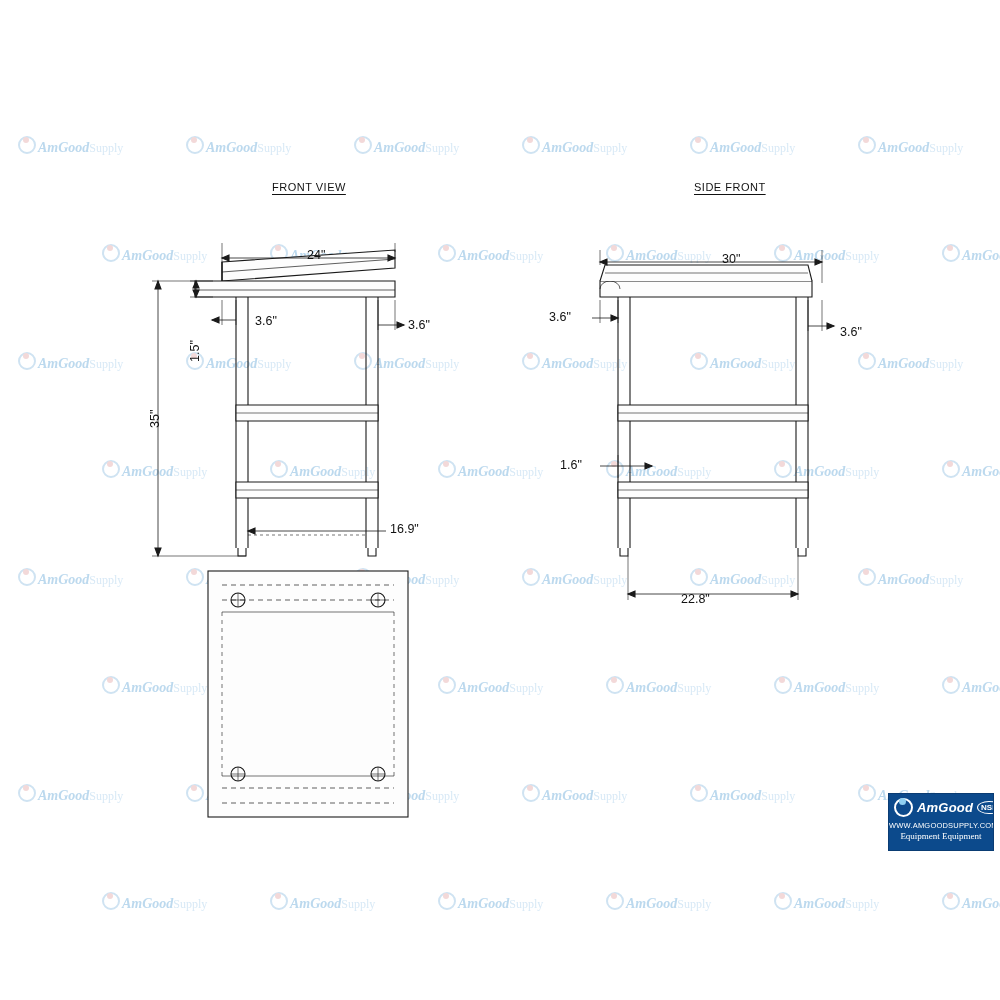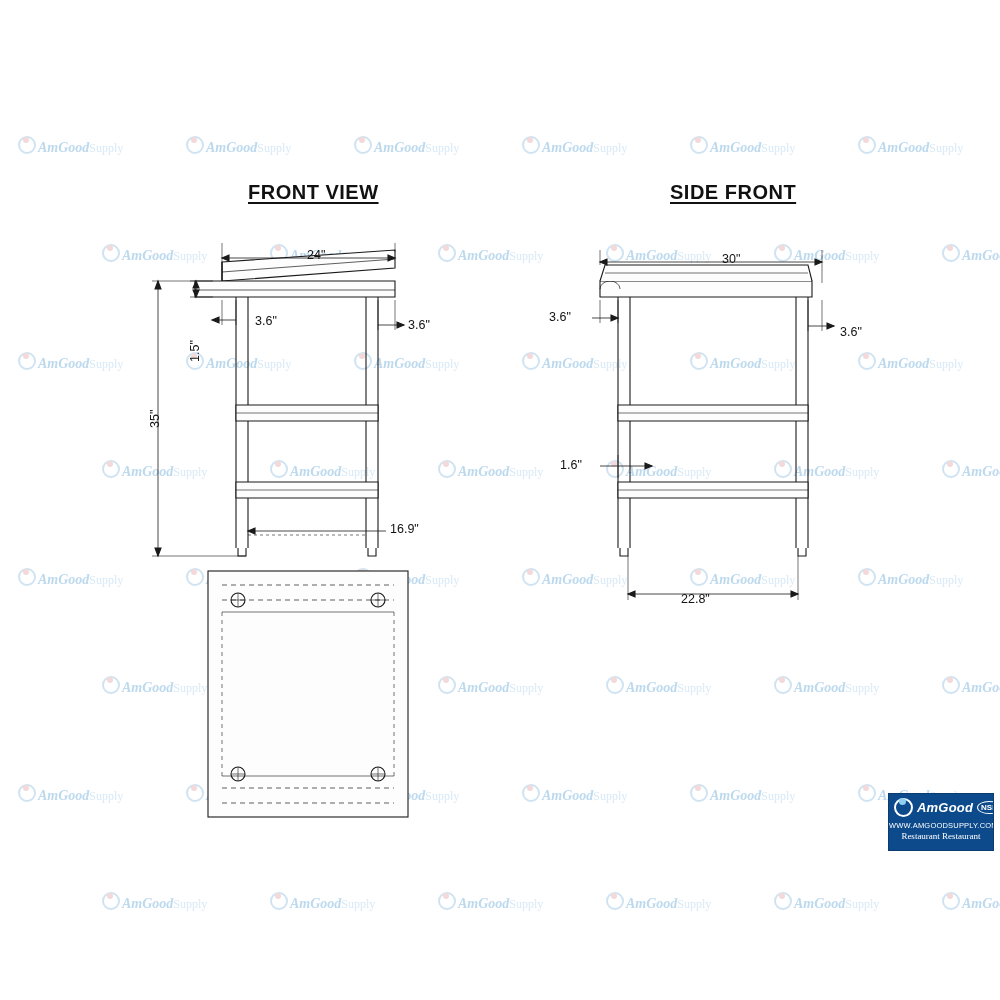--- a/index.html
+++ b/index.html
@@ -25,24 +25,25 @@
   .wmdot{
     position:absolute;width:14px;height:14px;border-radius:50%;
     border:2px solid #cfe3f2;pointer-events:none;
   }
   .wmdot:after{
     content:"";position:absolute;left:3px;top:-1px;width:6px;height:6px;
     border-radius:50%;background:#f3d9d9;
   }
   .title{
     position:absolute;
-    font-size:20px;font-weight:bold;color:#111;
+    font-size:11px;font-weight:normal;color:#111;
     letter-spacing:.5px;
     text-decoration:underline;
     text-underline-offset:3px;
+    margin-left:24px;
   }
   .dim{
     position:absolute;
     font-size:12.5px;color:#111;
     font-family:"Liberation Sans", sans-serif;
     white-space:nowrap;
   }
   .dim.rot{transform:rotate(-90deg);transform-origin:left top;}
   .logo{
     position:absolute;
@@ -306,16 +307,16 @@
   <div class="dim" style="left:560px;top:458px;">1.6"</div>
   <div class="dim" style="left:681px;top:592px;">22.8"</div>
 
   <div class="logo">
     <div class="row1">
       <span class="lmark"></span>
       <span class="lname">AmGood</span>
       <span class="nsf">NSF</span>
     </div>
     <div class="url">WWW.AMGOODSUPPLY.COM</div>
-    <div class="tag">Restaurant Restaurant</div>
+    <div class="tag">Equipment Equipment</div>
   </div>
 
 </div>
 
 </body></html>

